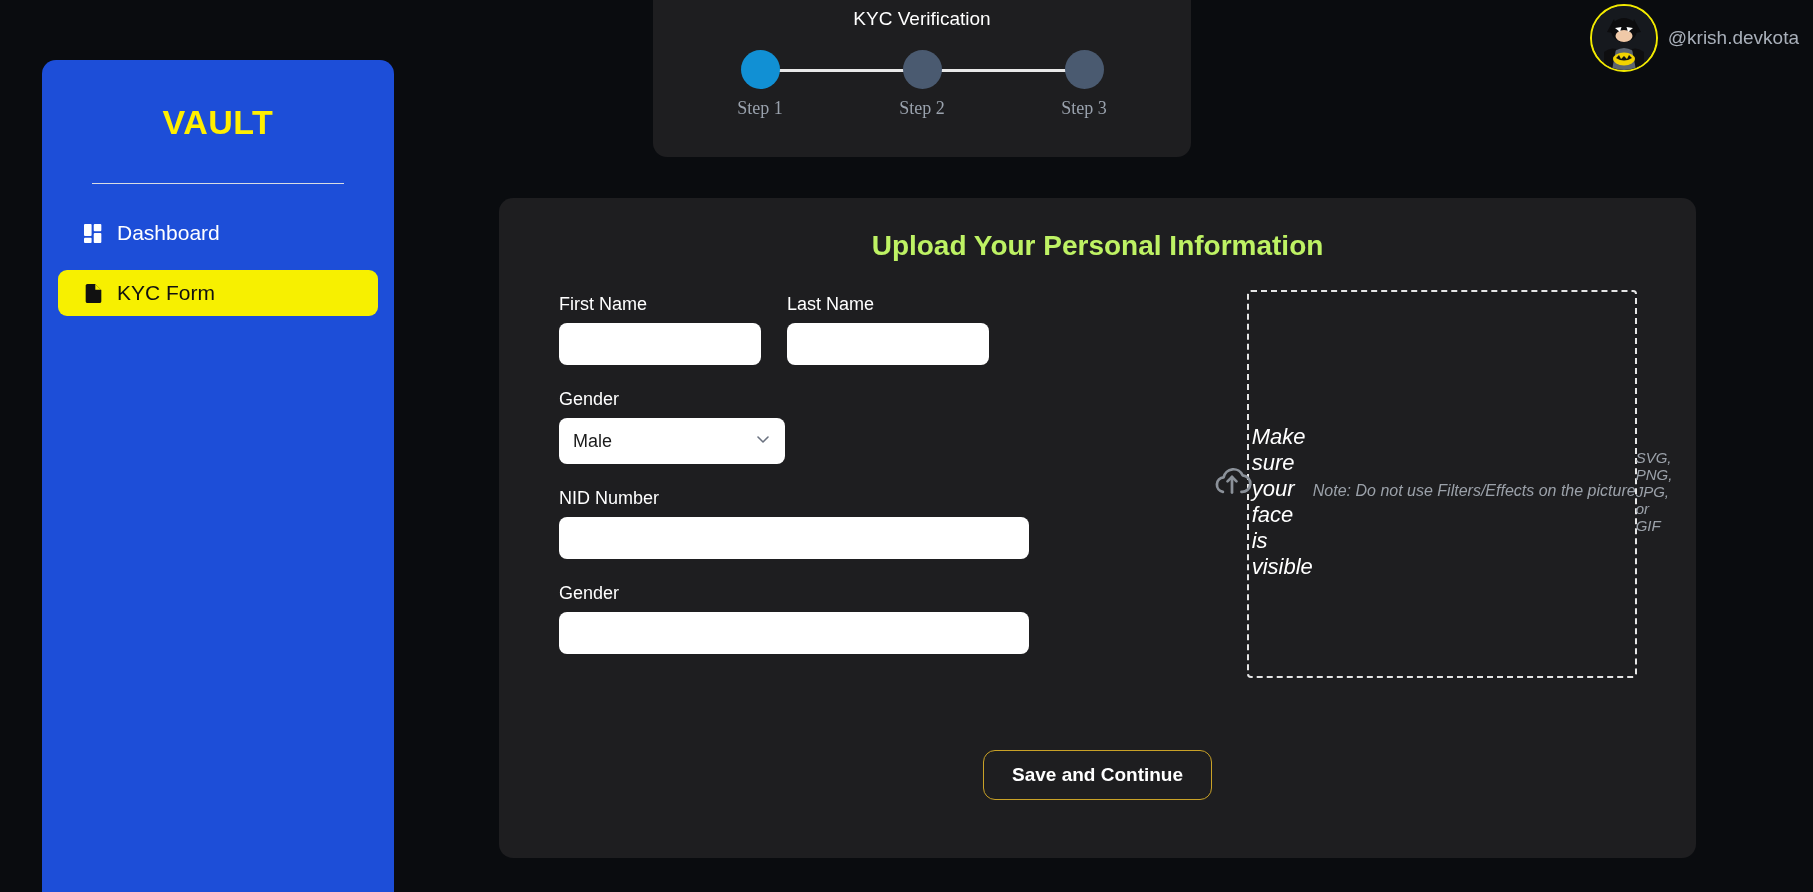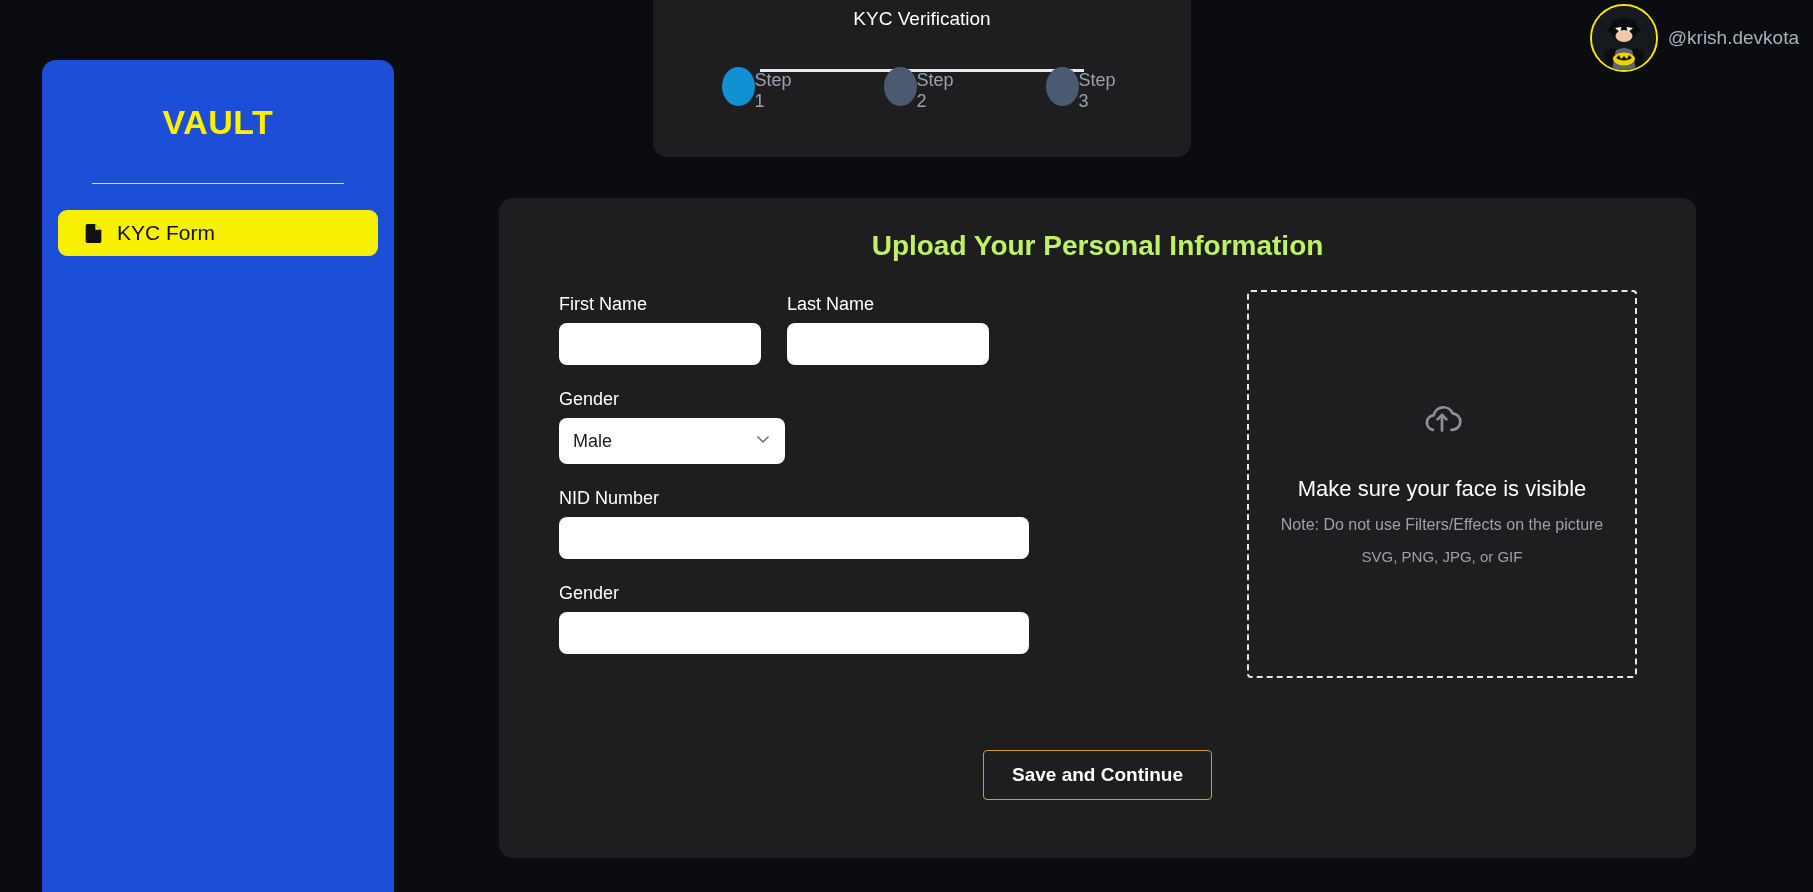--- a/index.html
+++ b/index.html
@@ -107,25 +107,26 @@
     background: #e8e8e8;
   }
   .steps {
     position: absolute;
     inset: 0;
     display: flex;
     justify-content: space-between;
   }
   .step {
     display: flex;
-    flex-direction: row;
+    flex-direction: column;
     align-items: center;
     width: 76px;
     position: relative;
     z-index: 2;
+    font-family: Liberation Serif, serif;
   }
   .step-dot {
     width: 39px;
     height: 39px;
     border-radius: 50%;
     background: #4a5a70;
   }
   .step-dot.done { background: #1190d4; }
   .step-label {
     margin-top: 9px;
@@ -234,24 +235,25 @@
   
   .dropzone {
     position: absolute;
     left: 748px;
     top: 92px;
     width: 390px;
     height: 388px;
     border: 2px dashed #e6e6e6;
     border-radius: 4px;
     display: flex;
-    flex-direction: column;
+    flex-direction: row;
     align-items: center;
     justify-content: center;
     cursor: pointer;
+    font-style: italic;
   }
   .dz-title {
     color: #ffffff;
     font-size: 22px;
     margin-top: 36px;
     font-weight: 400;
   }
   .dz-note {
     color: #9ba1a9;
     font-size: 16px;
@@ -273,37 +275,48 @@
     top: 552px;
     display: flex;
     justify-content: center;
   }
   .save-btn {
     background: #1e1e20;
     border: 1px solid #c9a227;
     color: #ffffff;
     font-size: 19px;
     font-weight: bold;
-    border-radius: 4px;
+    border-radius: 12px;
     padding: 13px 28px;
     cursor: pointer;
     font-family: "Liberation Sans", sans-serif;
   }
 </style>
 </head>
 <body>
 
 <div class="screen">
 
   <aside class="sidebar">
     <div class="brand">VAULT</div>
     <div class="sidebar-divider"></div>
 
     <nav class="nav">
 
+      <div class="nav-item">
+        <span class="nav-icon">
+          <svg width="19" height="19" viewBox="0 0 16 16" fill="#ffffff">
+            <rect x="0" y="0" width="6.4" height="10" rx="0.8"></rect>
+            <rect x="8.2" y="0" width="6.4" height="6" rx="0.8"></rect>
+            <rect x="0" y="11.6" width="6.4" height="4.4" rx="0.8"></rect>
+            <rect x="8.2" y="7.6" width="6.4" height="8.4" rx="0.8"></rect>
+          </svg>
+        </span>
+        <span>Dashboard</span>
+      </div>
 
       <div class="nav-item active">
         <span class="nav-icon">
           <svg width="17" height="19" viewBox="0 0 14 17" fill="#111111">
             <path d="M0 1.6C0 0.7 0.7 0 1.6 0H8.4L14 5.4V15.4C14 16.3 13.3 17 12.4 17H1.6C0.7 17 0 16.3 0 15.4Z"></path>
             <path d="M8.6 0.2V5.2H13.8Z" fill="#f7f000"></path>
           </svg>
         </span>
         <span>KYC Form</span>
       </div>

